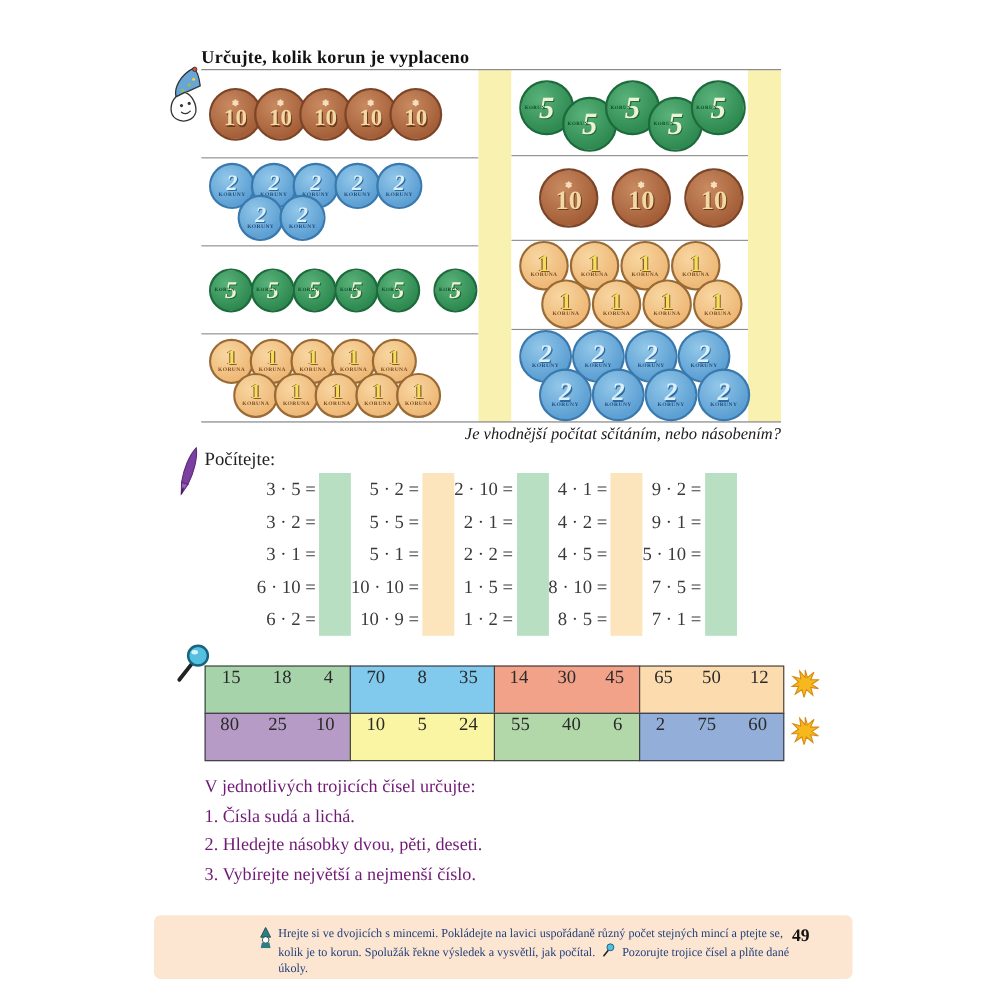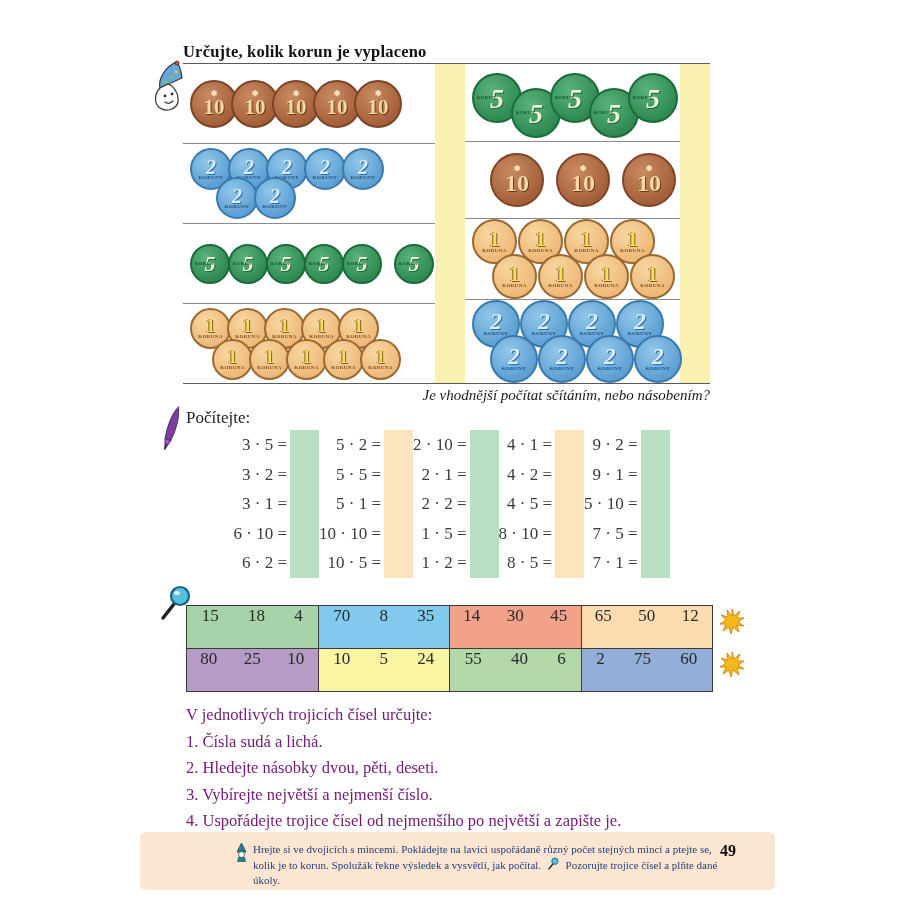--- a/index.html
+++ b/index.html
@@ -407,21 +407,21 @@
           <div class="ex-problem">6 · 2 =</div>
         </div>
         <div class="ex-band" style="background: rgb(185, 223, 194);"></div>
       </div>
       <div class="ex-col">
         <div class="ex-problems">
           <div class="ex-problem">5 · 2 =</div>
           <div class="ex-problem">5 · 5 =</div>
           <div class="ex-problem">5 · 1 =</div>
           <div class="ex-problem">10 · 10 =</div>
-          <div class="ex-problem">10 · 5 =</div>
+          <div class="ex-problem">10 · 9 =</div>
         </div>
         <div class="ex-band" style="background: rgb(252, 228, 188);"></div>
       </div>
       <div class="ex-col">
         <div class="ex-problems">
           <div class="ex-problem">2 · 10 =</div>
           <div class="ex-problem">2 · 1 =</div>
           <div class="ex-problem">2 · 2 =</div>
           <div class="ex-problem">1 · 5 =</div>
           <div class="ex-problem">1 · 2 =</div>
@@ -514,21 +514,20 @@
       <path d="M13,1 L15,8 L21,3 L18,10 L25,10 L19,14 L25,18 L18,17 L20,24 L14,19 L12,26 L10,19 L4,23 L7,16 L1,16 L7,12 L2,7 L9,9 L8,2 L13,8 Z" fill="#f7b81e" stroke="#d68a12" stroke-width="1"></path>
     </svg>
   </div>
 
   <div class="tasks">
     <div>V jednotlivých trojicích čísel určujte:</div>
     <div id="task-list">
         <div>1. Čísla sudá a lichá.</div>
         <div>2. Hledejte násobky dvou, pěti, deseti.</div>
         <div>3. Vybírejte největší a nejmenší číslo.</div>
-        <div>4. Uspořádejte trojice čísel od nejmenšího po největší a zapište je.</div>
       </div>
   </div>
 
   <div class="footer">
     <span class="footer-icon">
       <svg width="13" height="19" viewBox="0 0 13 19">
         <path d="M6.5,0 L11,9 L2,9 Z" fill="#2e7d86" stroke="#1a4a52" stroke-width="0.8"></path>
         <circle cx="6.5" cy="11.5" r="3" fill="#fff" stroke="#1a4a52" stroke-width="0.8"></circle>
         <path d="M3,14 L10,14 L11,19 L2,19 Z" fill="#2e7d86"></path>
       </svg>

